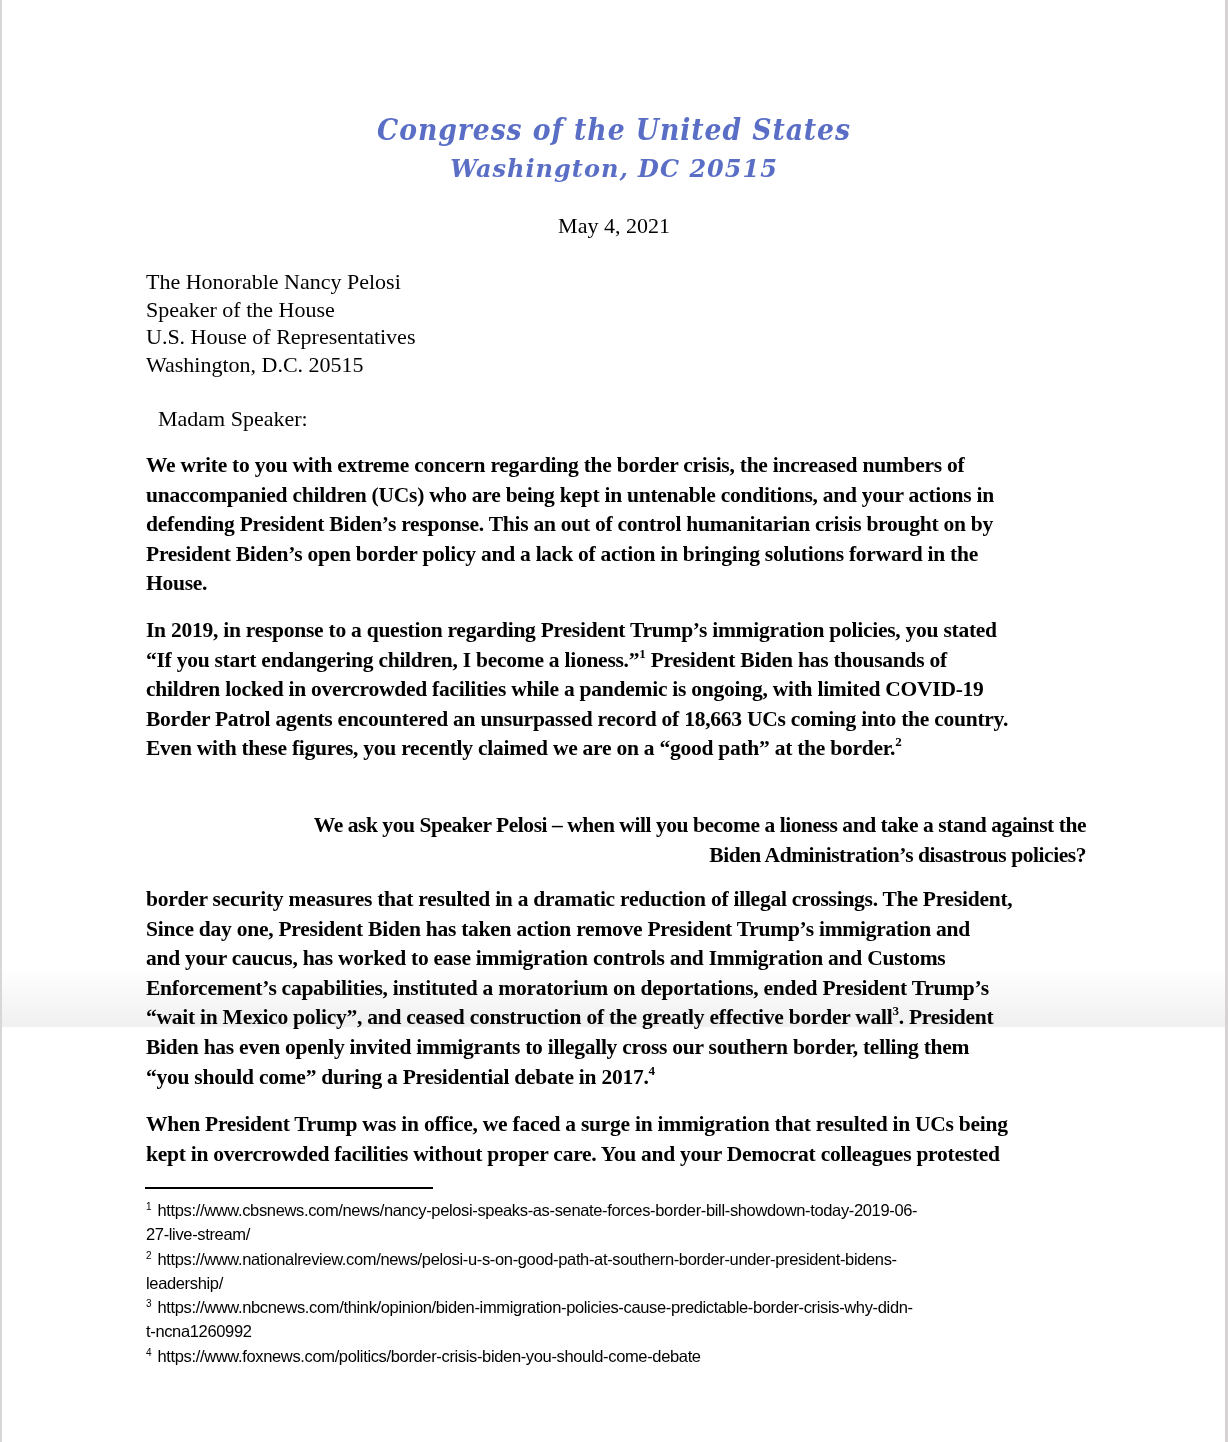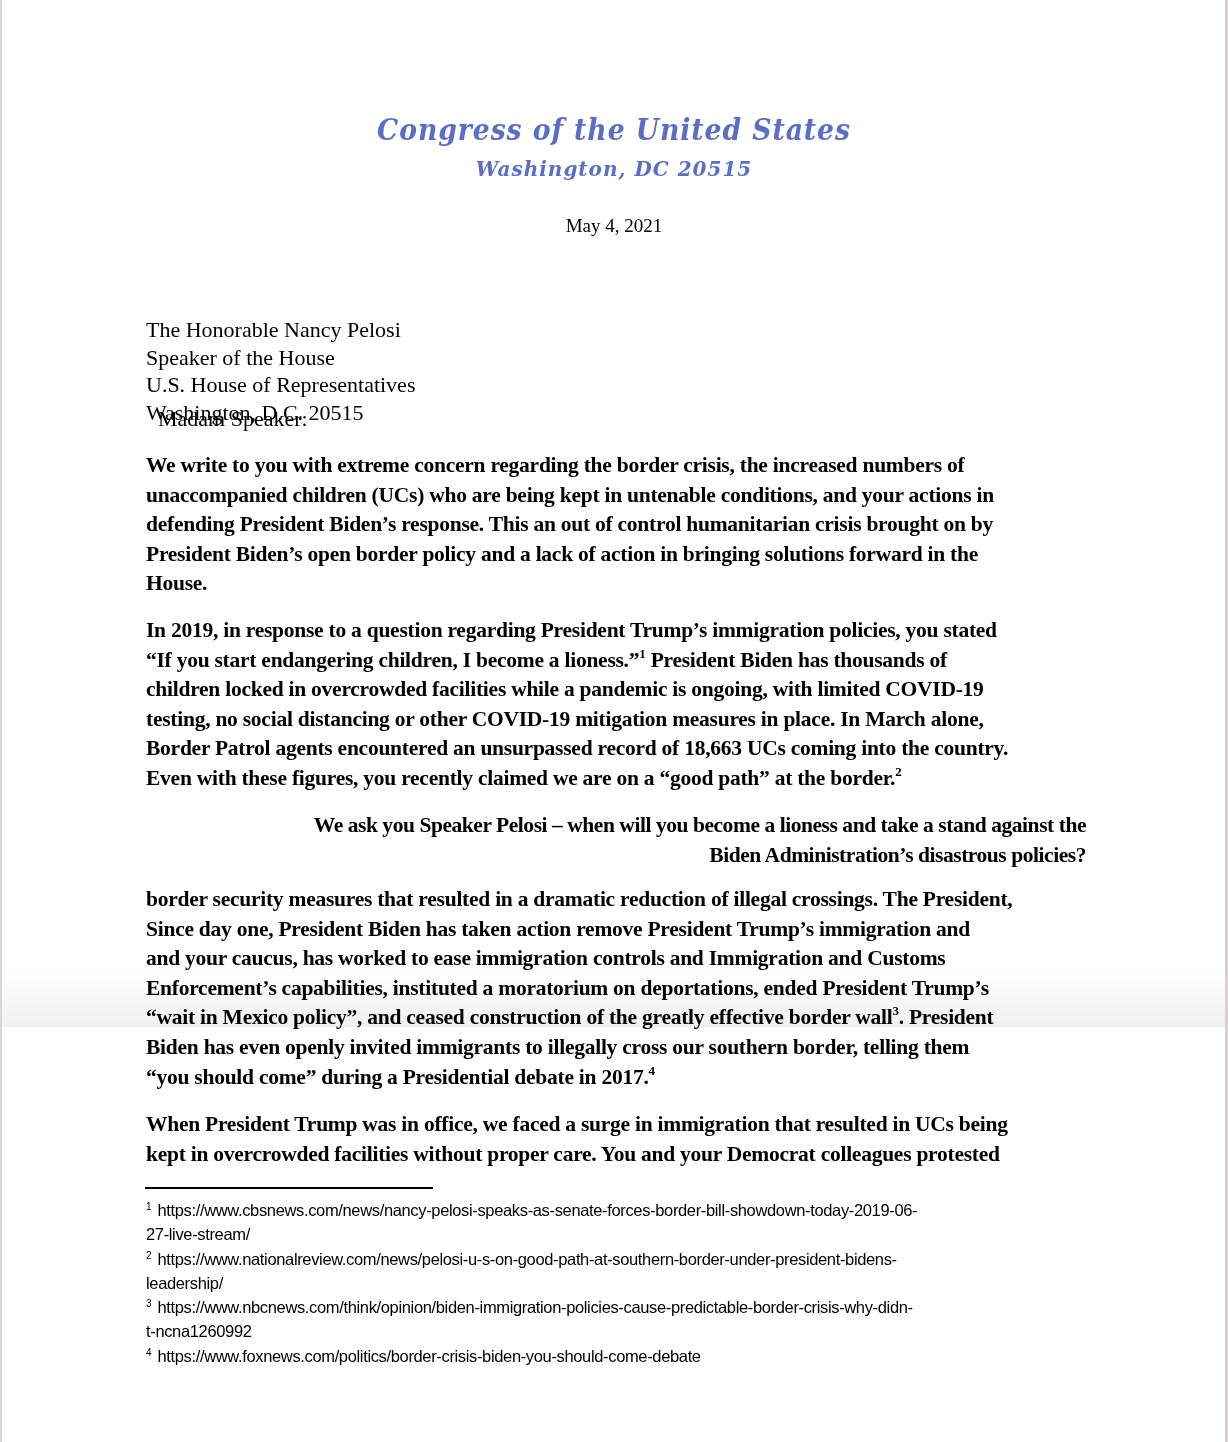--- a/index.html
+++ b/index.html
@@ -36,30 +36,30 @@
     font-family: "DejaVu Serif", "Liberation Serif", serif;
     font-weight: bold;
     letter-spacing: 1px;
   }
   .lh-title {
     top: 112px; font-size: 29px; line-height: 36px;
     font-style: italic;
     transform: scaleX(0.92);
   }
   .lh-sub {
-    top: 155px; font-size: 20px; line-height: 28px;
+    top: 155px; font-size: 24px; line-height: 28px;
     font-style: italic;
   }
   .date {
     position: absolute; top: 212px; left: 0; width: 1228px; text-align: center;
-    font-size: 19px; line-height: 28px;
+    font-size: 22px; line-height: 28px;
   }
   .address {
     position: absolute; left: 146px; top: 268px;
-    font-size: 22px; line-height: 27.5px; margin-top: 48px;
+    font-size: 22px; line-height: 27.5px;
   }
   .address div { white-space: nowrap; }
   .salutation {
     position: absolute; left: 158px; top: 405px;
     font-size: 22px; line-height: 28px;
   }
   .para {
     position: absolute; left: 146px; width: 940px;
     font-size: 21.5px; line-height: 29.6px;
     letter-spacing: -0.25px;
@@ -118,21 +118,20 @@
     <span class="ln">unaccompanied children (UCs) who are being kept in untenable conditions, and your actions in</span>
     <span class="ln">defending President Biden’s response. This an out of control humanitarian crisis brought on by</span>
     <span class="ln">President Biden’s open border policy and a lack of action in bringing solutions forward in the</span>
     <span class="ln">House.</span>
   </div>
 
   <div class="para p2">
     <span class="ln">In 2019, in response to a question regarding President Trump’s immigration policies, you stated</span>
     <span class="ln"><span>“If you start endangering children, I become a lioness.”</span><sup class="fn">1</sup><span> President Biden has thousands of</span></span>
     <span class="ln">children locked in overcrowded facilities while a pandemic is ongoing, with limited COVID-19</span>
-    <span class="ln">testing, no social distancing or other COVID-19 mitigation measures in place. In March alone,</span>
     <span class="ln">Border Patrol agents encountered an unsurpassed record of 18,663 UCs coming into the country.</span>
     <span class="ln"><span>Even with these figures, you recently claimed we are on a “good path” at the border.</span><sup class="fn">2</sup></span>
   </div>
 
   <div class="para bold p3">
     <span class="ln">We ask you Speaker Pelosi – when will you become a lioness and take a stand against the</span>
     <span class="ln">Biden Administration’s disastrous policies?</span>
   </div>
 
   <div class="para p4">

